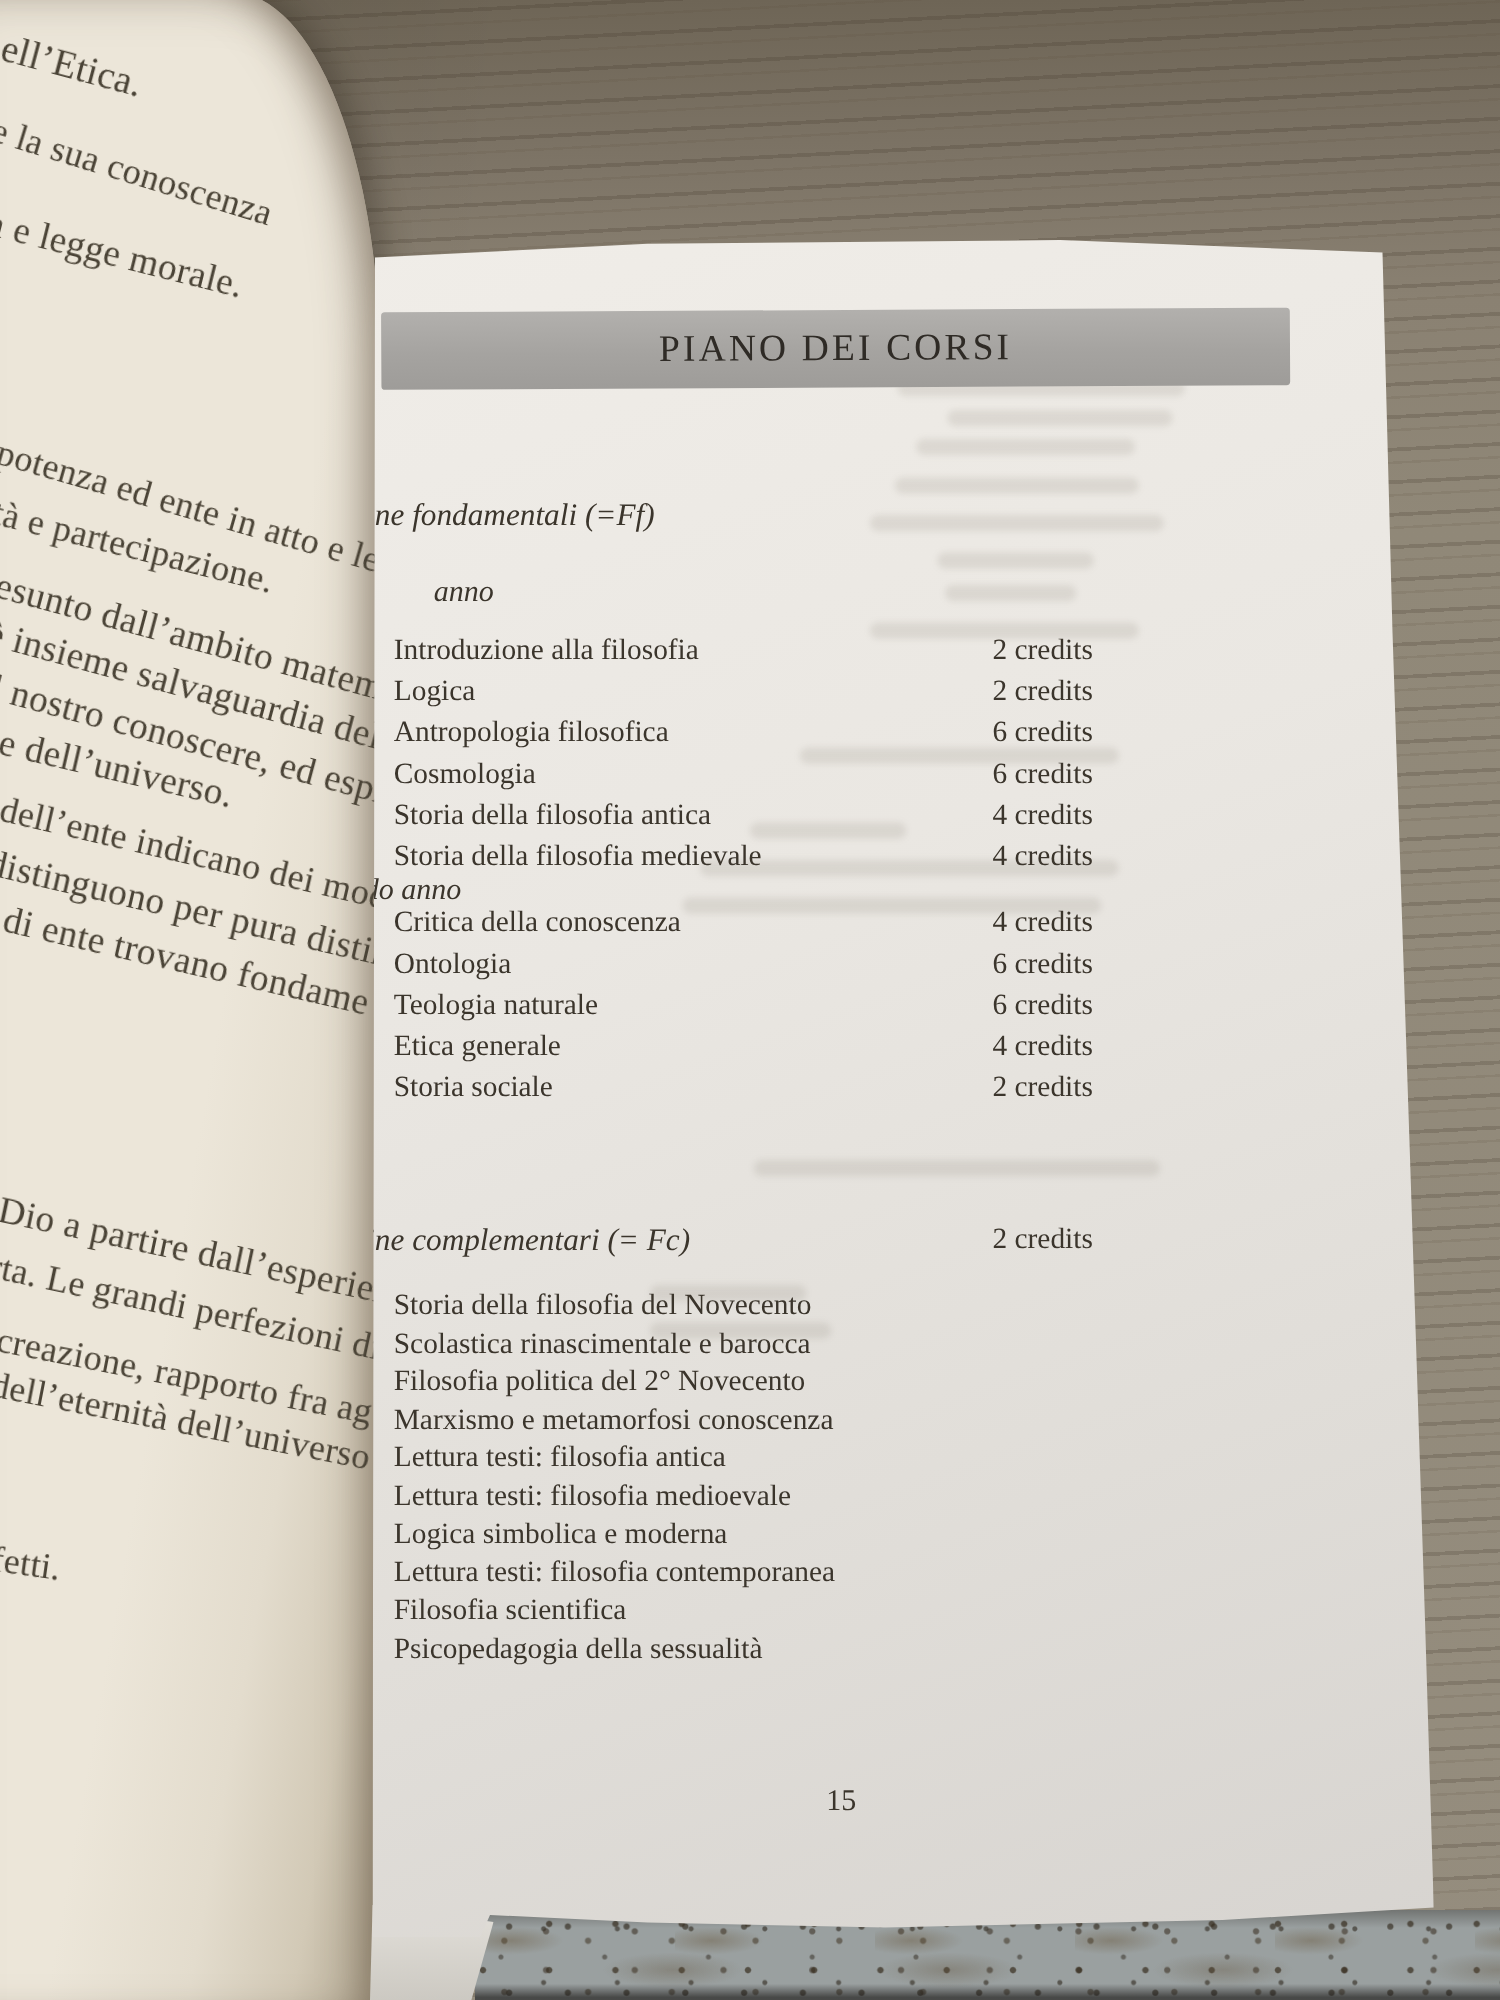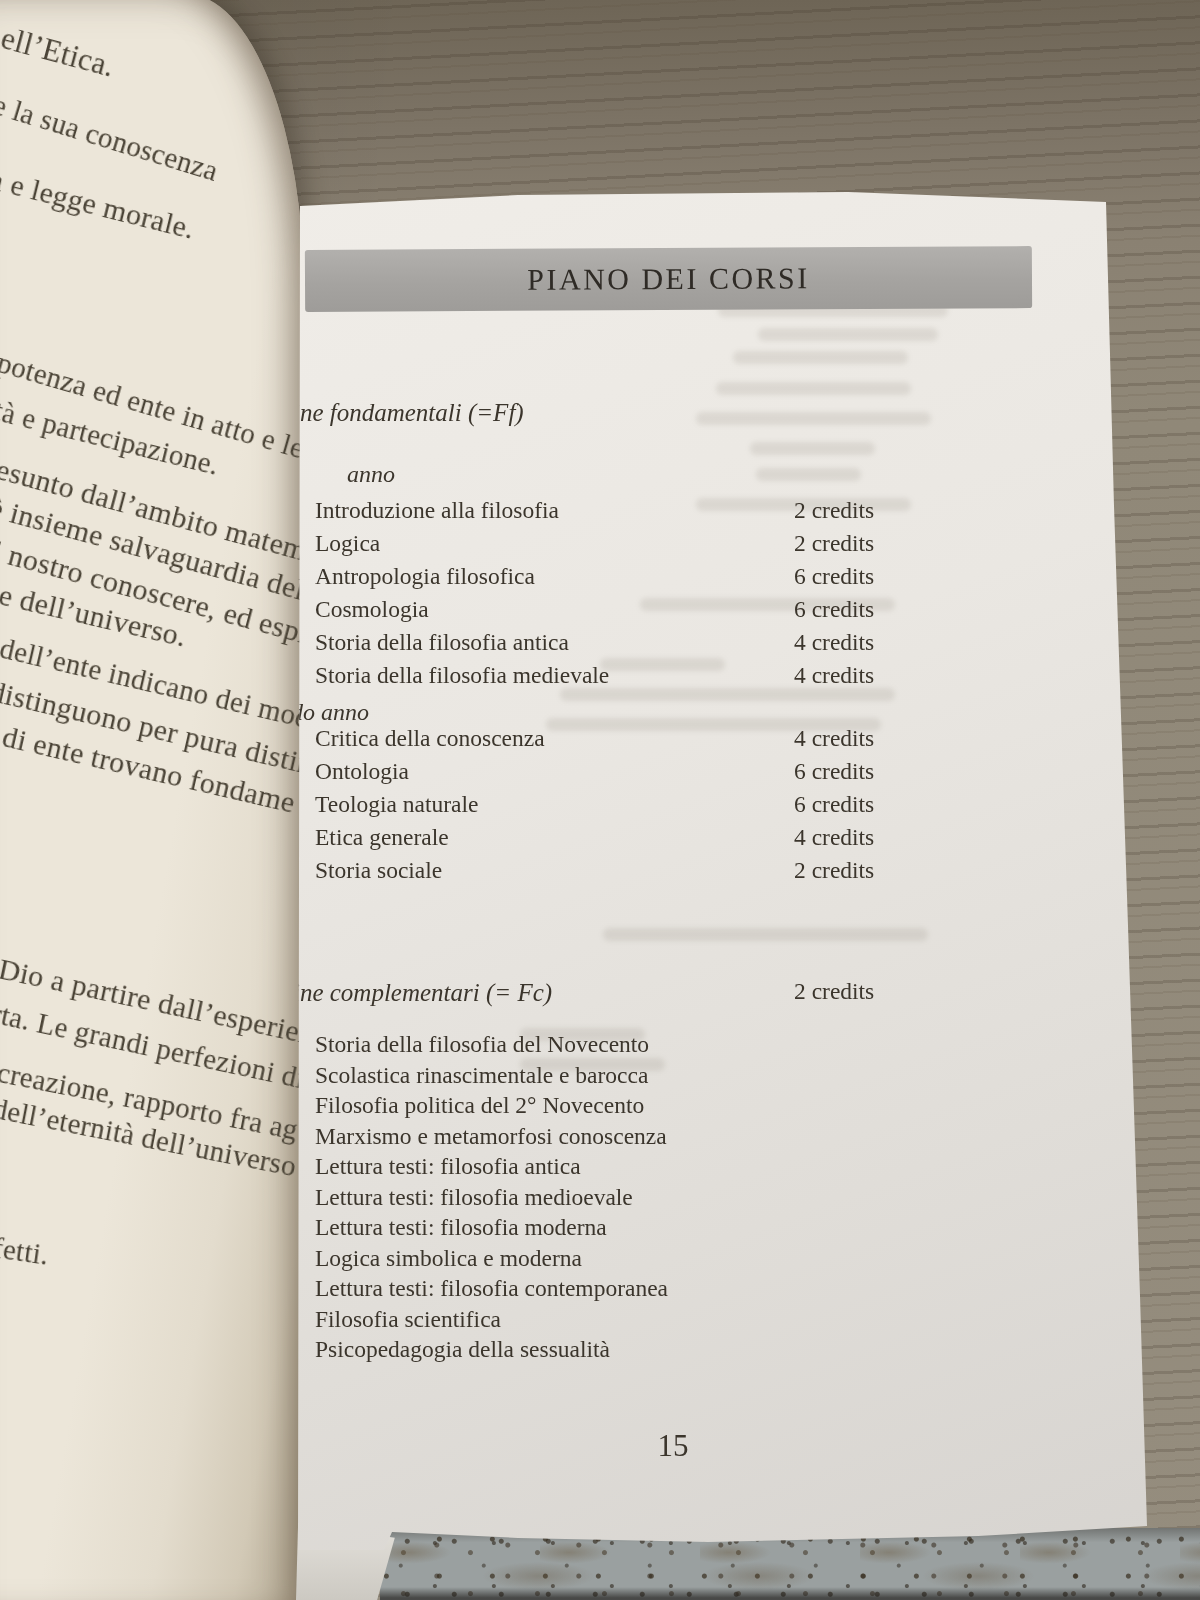--- a/index.html
+++ b/index.html
@@ -79,21 +79,21 @@
   }
   .year-label{
     position:absolute;font-style:italic;font-size:24px;line-height:1;
     white-space:nowrap;color:#3b352c;
   }
   .clist{position:absolute;left:27px;font-size:23.5px;color:#3b352c;}
   .crow{position:relative;height:33px;line-height:33px;white-space:nowrap;}
   .clist.fc .crow{height:30.5px;line-height:30.5px;}
   .credits{position:absolute;left:479px;top:0;}
   .fc-credits{position:absolute;left:506px;top:792px;font-size:23.5px;white-space:nowrap;}
-  .page-number{position:absolute;left:325px;top:1242px;width:120px;text-align:center;font-size:31px;}
+  .page-number{position:absolute;left:325px;top:1242px;width:120px;text-align:center;font-size:24px;}
   .bleed{position:absolute;background:rgba(108,100,84,.13);filter:blur(2.5px);border-radius:7px;}
 </style>
 </head>
 <body>
 
 <div class="wood"></div>
 
 <div class="table-edge"></div>
 
 <div class="left-page">
@@ -137,21 +137,21 @@
   <div class="bleed" style="left:232px;top:872px;width:145px;height:13px;"></div>
 
   <div class="header-bar">
     <span class="title">PIANO DEI CORSI</span>
   </div>
 
   <span class="section-heading" style="left:-2px;top:214px;">line fondamentali (=Ff)</span>
 
   <span class="year-label" style="left:15px;top:276px;margin-left:44px;">anno</span>
 
-  <div class="clist" style="top:308px;">
+  <div class="clist" style="top:318px;">
     <div class="crow">
       <span>Introduzione alla filosofia</span>
       <span class="credits">2 credits</span>
     </div>
     <div class="crow">
       <span>Logica</span>
       <span class="credits">2 credits</span>
     </div>
     <div class="crow">
       <span>Antropologia filosofica</span>
@@ -199,21 +199,20 @@
   <span class="section-heading" style="left:-2px;top:794px;">line complementari (= Fc)</span>
   <span class="fc-credits">2 credits</span>
 
   <div class="clist fc" style="top:843px;">
     <div class="crow"><span>Storia della filosofia del Novecento</span></div>
     <div class="crow"><span>Scolastica rinascimentale e barocca</span></div>
     <div class="crow"><span>Filosofia politica del 2° Novecento</span></div>
     <div class="crow"><span>Marxismo e metamorfosi conoscenza</span></div>
     <div class="crow"><span>Lettura testi: filosofia antica</span></div>
     <div class="crow"><span>Lettura testi: filosofia medioevale</span></div>
-    <div class="crow"><span>Lettura testi: filosofia moderna</span></div>
     <div class="crow"><span>Logica simbolica e moderna</span></div>
     <div class="crow"><span>Lettura testi: filosofia contemporanea</span></div>
     <div class="crow"><span>Filosofia scientifica</span></div>
     <div class="crow"><span>Psicopedagogia della sessualità</span></div>
   </div>
 
   <span class="page-number">15</span>
 </div>
 
 </body></html>

